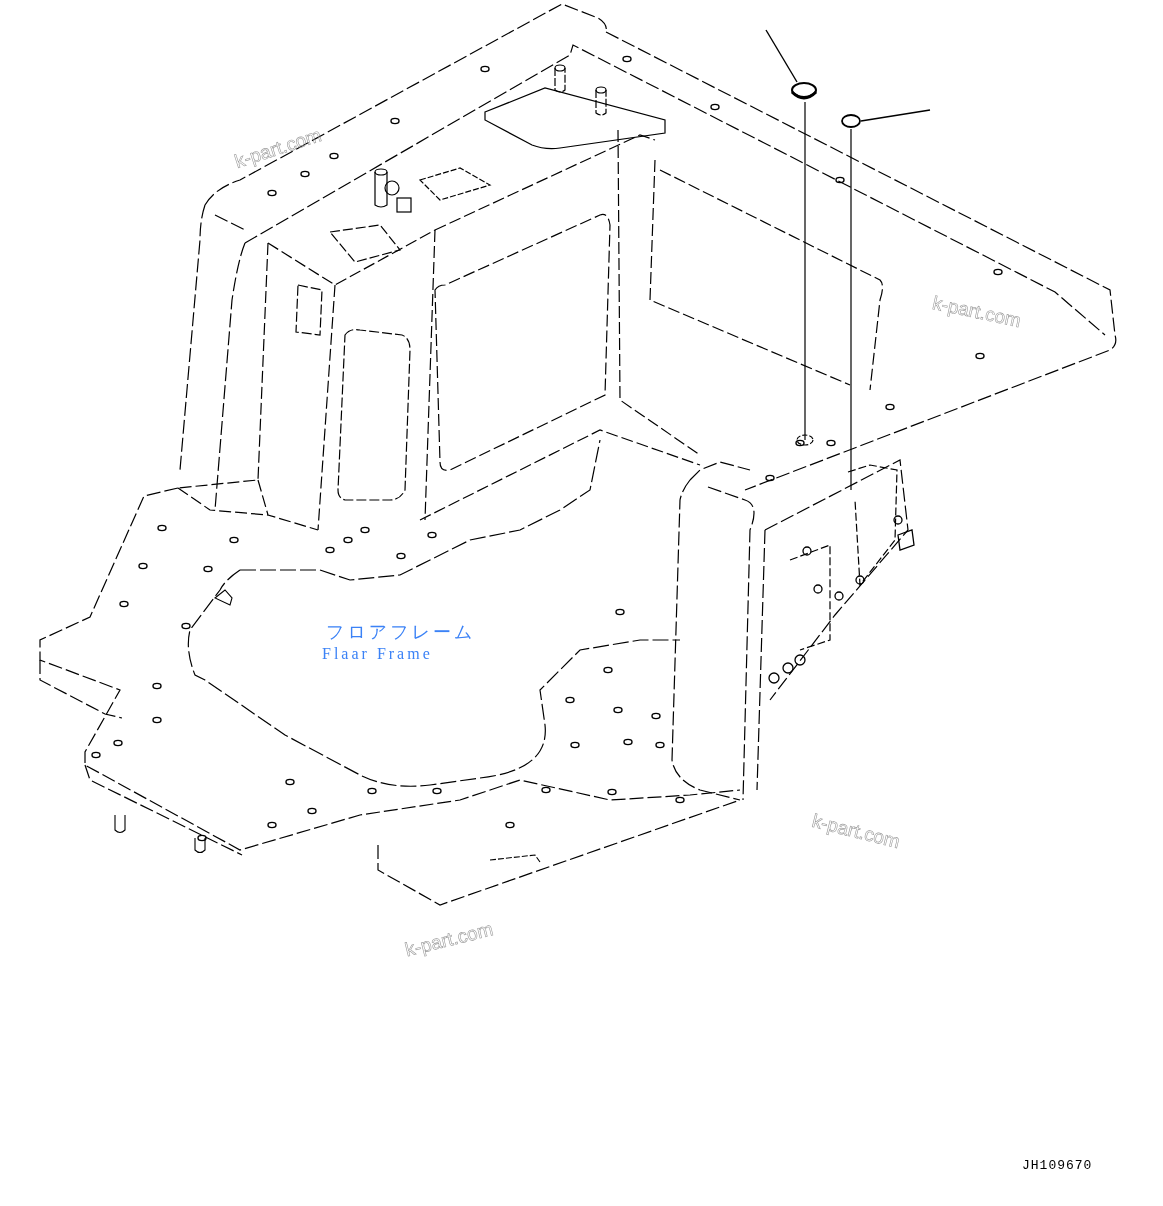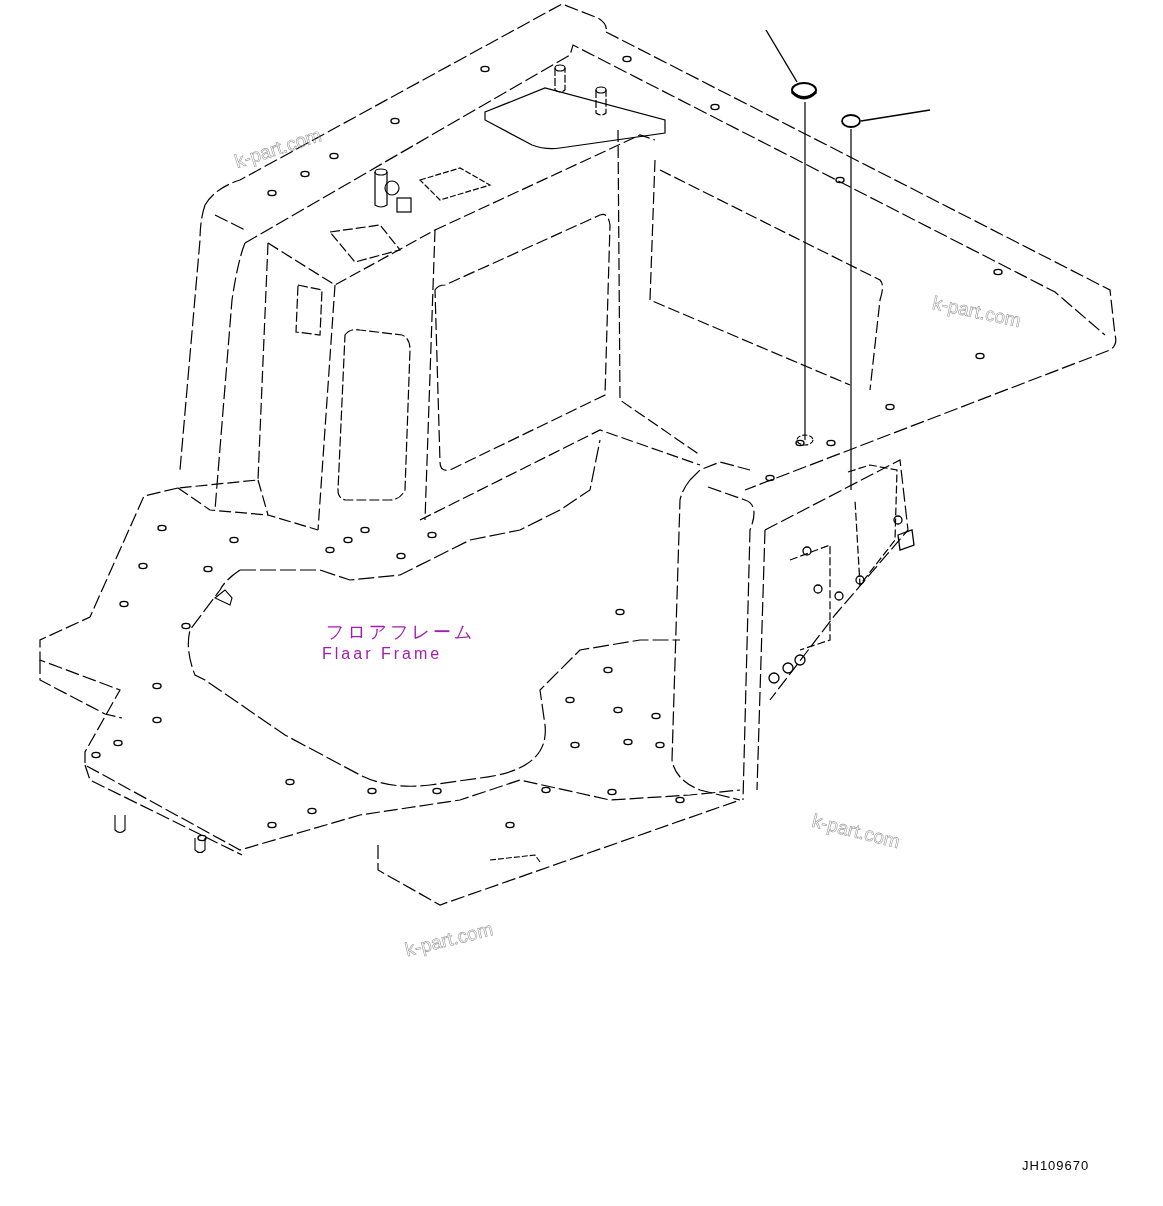--- a/index.html
+++ b/index.html
@@ -1,24 +1,24 @@
 <!DOCTYPE html>
 <html><head>
 <meta charset="utf-8">
 <style>
   html, body { margin: 0; padding: 0; background: #ffffff; }
   body { width: 1163px; height: 1206px; position: relative; overflow: hidden;
          font-family: "DejaVu Sans Mono", monospace; }
   #drawing { position: absolute; left: 0; top: 0; width: 1163px; height: 1206px; }
-  .label-jp, .label-en { position: absolute; font-family: Liberation Sans, sans-serif;
-         color: #a21caf; white-space: nowrap; letter-spacing: 3px; }
+  .label-jp, .label-en { position: absolute; font-family: Liberation Serif, serif;
+         color: #3b82f6; white-space: nowrap; letter-spacing: 3px; }
   .label-jp { left: 326px; top: 620px; font-size: 18px; }
   .label-en { left: 322px; top: 645px; font-size: 16px; }
   .drawing-id { position: absolute; left: 1022px; top: 1158px; font-size: 13px;
-         font-family: Liberation Sans, sans-serif; letter-spacing: 1px; color: #000; }
+         font-family: Liberation Mono, monospace; letter-spacing: 1px; color: #000; }
   .wm { position: absolute; font-family: "Liberation Sans", sans-serif; font-size: 19px;
         color: transparent; -webkit-text-stroke: 0.6px #9a9a9a; white-space: nowrap;
         transform-origin: left top; }
 </style>
 </head>
 <body>
 
 <svg id="drawing" viewBox="0 0 1163 1206" xmlns="http://www.w3.org/2000/svg" fill="none" stroke="#000" stroke-width="1.2">
 
   <g stroke-dasharray="14 4">

